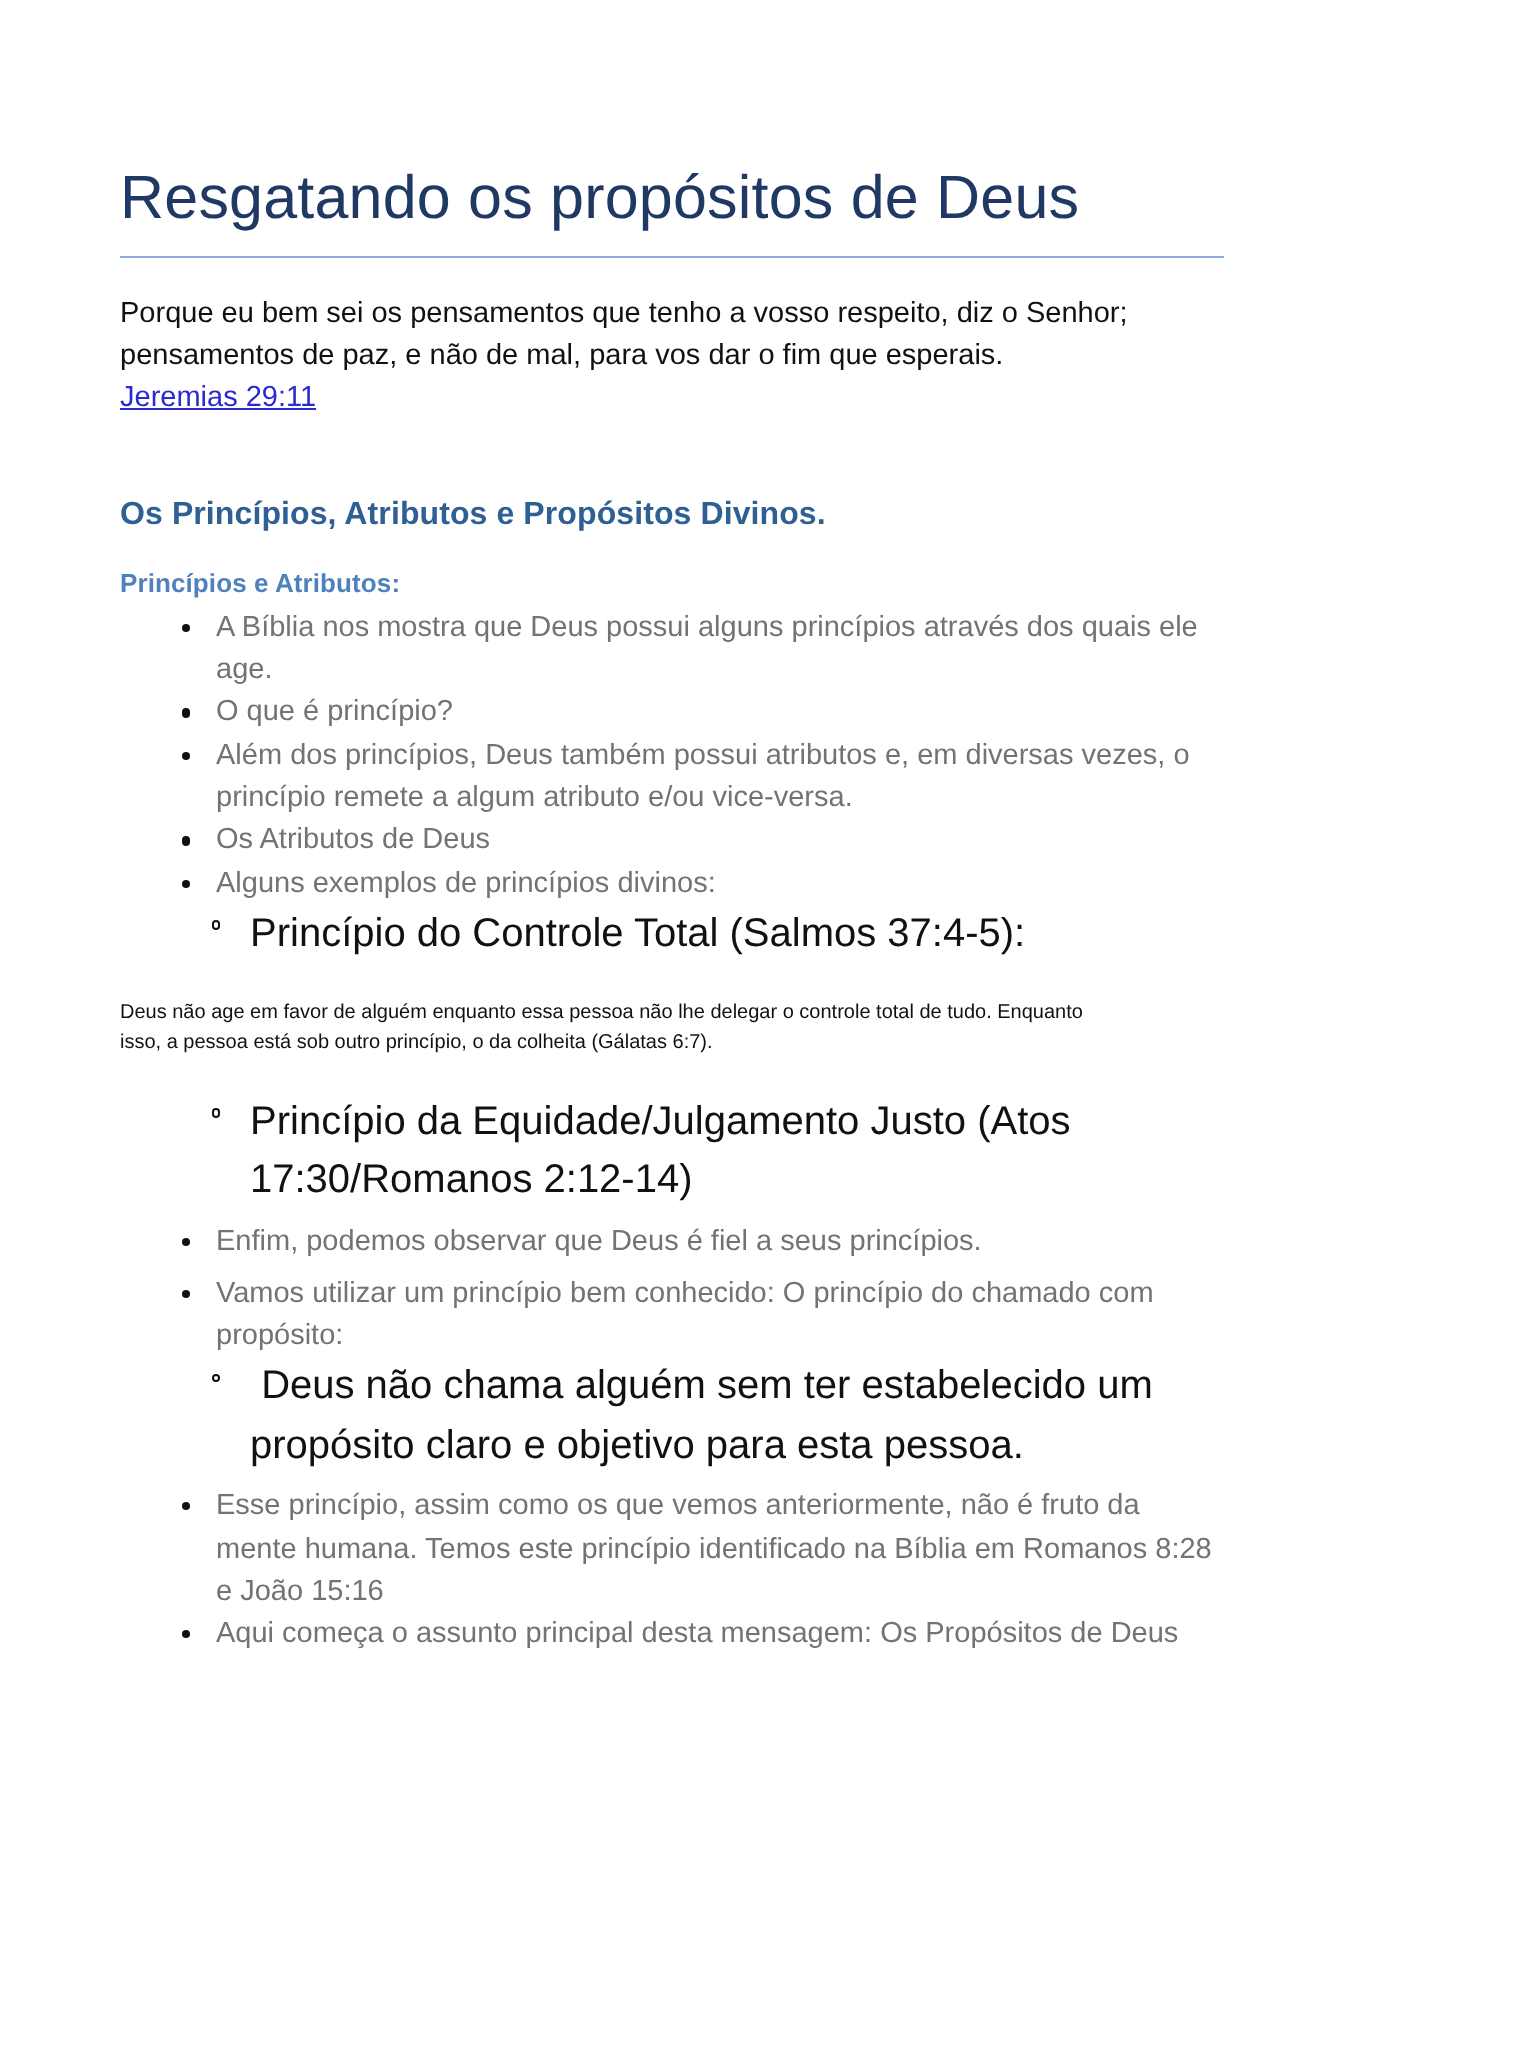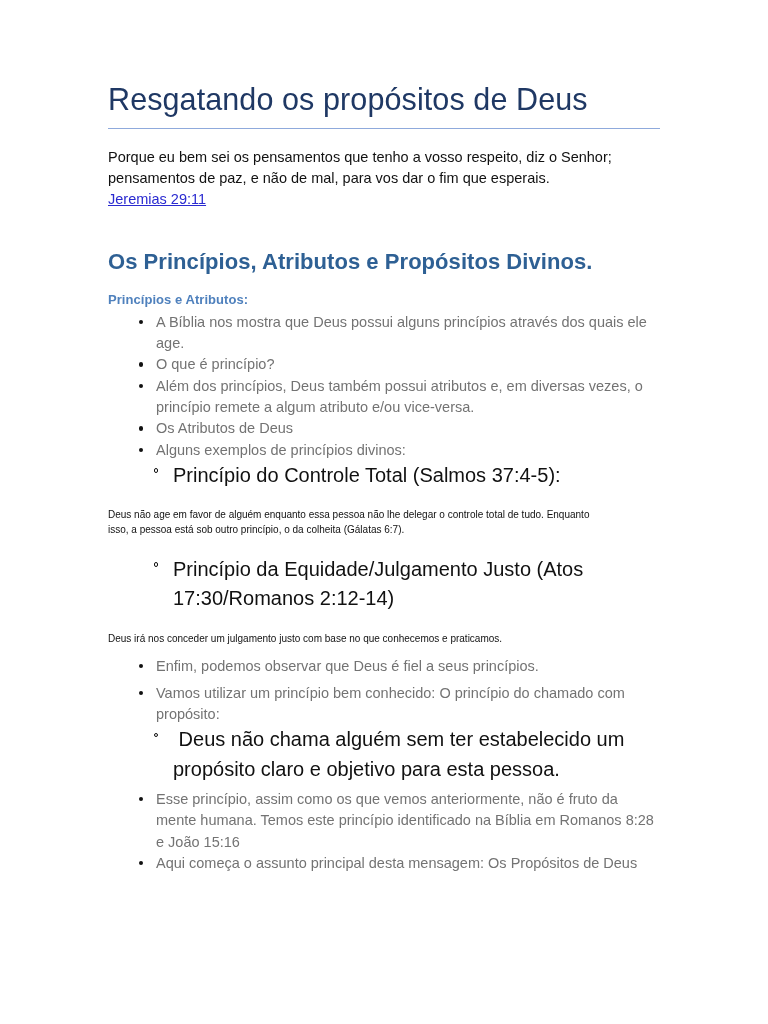--- a/index.html
+++ b/index.html
@@ -17,21 +17,21 @@
     color: #111111;
     -webkit-font-smoothing: antialiased;
   }
 
   .page {
     position: relative;
     width: 768px;
     height: 1024px;
     background: #ffffff;
     box-sizing: border-box;
-    padding: 80px 100px 0 108px;
+    padding: 80px 100px 0 60px;
   }
 
   .doc-title {
     margin: 0;
     font-family: "Liberation Sans", sans-serif;
     font-size: 30.5px;
     line-height: 1.28;
     font-weight: 400;
     color: #1F3864;
     letter-spacing: 0.1px;
@@ -58,21 +58,21 @@
     margin-top: 1px;
     color: #2A2AD0;
     text-decoration: underline;
     font-size: 14.5px;
     line-height: 1.42;
     cursor: pointer;
   }
 
   .heading-main {
     margin: 39px 0 0 0;
-    font-size: 22px;
+    font-size: 16px;
     font-weight: bold;
     color: #2E6094;
     letter-spacing: 0.05px;
   }
 
   .heading-sub {
     margin: 17px 0 0 0;
     font-size: 13px;
     font-weight: bold;
     color: #4F81BD;
@@ -182,21 +182,20 @@
   <ul class="level2">
     <li>Princípio do Controle Total (Salmos 37:4-5):</li>
   </ul>
 
   <p class="body-para">Deus não age em favor de alguém enquanto essa pessoa não lhe delegar o controle total de tudo. Enquanto isso, a pessoa está sob outro princípio, o da colheita (Gálatas 6:7).</p>
 
   <ul class="level2">
     <li>Princípio da Equidade/Julgamento Justo (Atos 17:30/Romanos 2:12-14)</li>
   </ul>
 
-  <p class="body-para tight-bottom">Deus irá nos conceder um julgamento justo com base no que conhecemos e praticamos.</p>
 
   <ul class="level1">
     <li>Enfim, podemos observar que Deus é fiel a seus princípios.</li>
   </ul>
 
 
   <ul class="level1">
     <li>Vamos utilizar um princípio bem conhecido: O princípio do chamado com propósito:</li>
   </ul>
 

